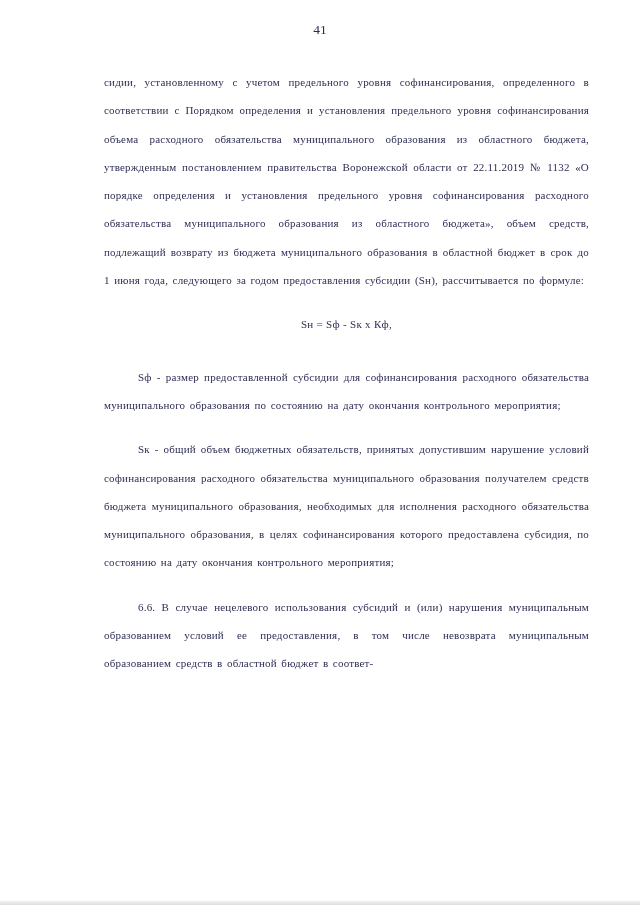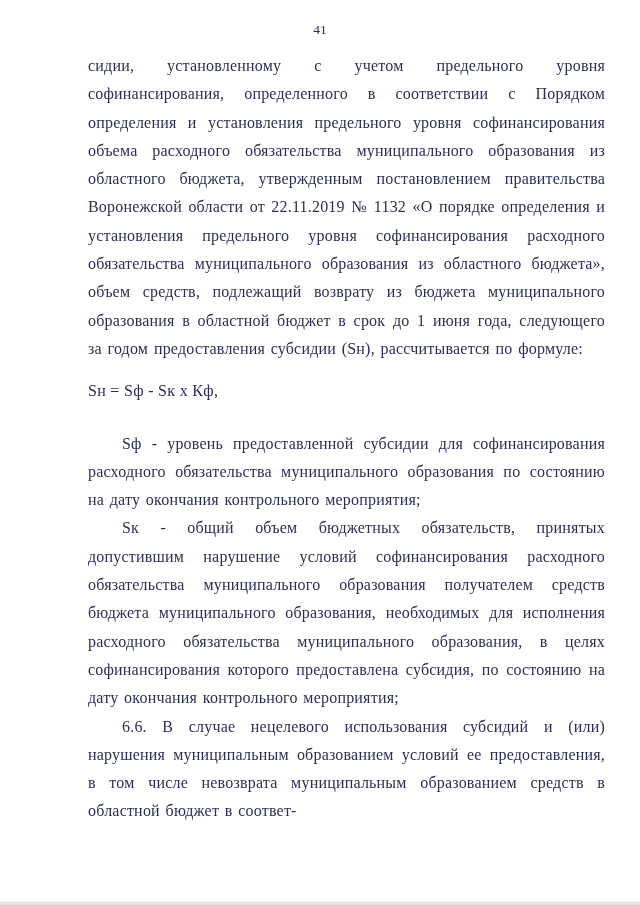--- a/index.html
+++ b/index.html
@@ -27,35 +27,36 @@
     font-size: 13.5px;
     color: #2e2e55;
   }
   .content {
     position: absolute;
     top: 52px;
     left: 88px;
     width: 517px;
   }
   .para {
-    margin: 0;
-    font-size: 16px;
+    margin: 16px;
+    font-size: 11px;
     line-height: 28.3px;
     text-align: justify;
     letter-spacing: 0.2px;
     word-spacing: 1.5px;
     hyphens: auto;
     -webkit-hyphens: auto;
   }
   .para.indent { text-indent: 34px; }
   .para.noindent { text-indent: 0; }
   .formula {
     margin: 14px 0 24px 0;
-    font-size: 16px;
+    font-size: 11px;
     line-height: 28.3px;
+    text-align: center;
     letter-spacing: 0.3px;
   }
   .scan-edge {
     position: absolute;
     left: 0;
     right: 0;
     bottom: 0;
     height: 4px;
     background: linear-gradient(to bottom, #f2f2f2, #dedede);
   }
@@ -67,21 +68,21 @@
 
   <div class="page-number">41</div>
 
   <div class="content">
 
     <p class="para noindent">сидии, установленному с учетом предельного уровня софинансирования, определенного в соответствии с Порядком определения и установления предельного уровня софинансирования объема расходного обязательства муниципального образования из областного бюджета, утвержденным постановлением правительства Воронежской области от 22.11.2019 № 1132 «О порядке определения и установления предельного уровня софинансирования расходного обязательства муниципального образования из областного бюджета», объем средств, подлежащий возврату из бюджета муниципального образования в областной бюджет в срок до 1 июня года, следующего за годом предоставления субсидии (Sн), рассчитывается по формуле:</p>
 
     <p class="formula">Sн = Sф - Sк x Кф,</p>
 
 
-    <p class="para indent">Sф - уровень предоставленной субсидии для софинансирования расходного обязательства муниципального образования по состоянию на дату окончания контрольного мероприятия;</p>
+    <p class="para indent">Sф - размер предоставленной субсидии для софинансирования расходного обязательства муниципального образования по состоянию на дату окончания контрольного мероприятия;</p>
 
     <p class="para indent">Sк - общий объем бюджетных обязательств, принятых допустившим нарушение условий софинансирования расходного обязательства муниципального образования получателем средств бюджета муниципального образования, необходимых для исполнения расходного обязательства муниципального образования, в целях софинансирования которого предоставлена субсидия, по состоянию на дату окончания контрольного мероприятия;</p>
 
 
     <p class="para indent">6.6. В случае нецелевого использования субсидий и (или) нарушения муниципальным образованием условий ее предоставления, в том числе невозврата муниципальным образованием средств в областной бюджет в соответ-</p>
 
   </div>
 
   <div class="scan-edge"></div>
 

